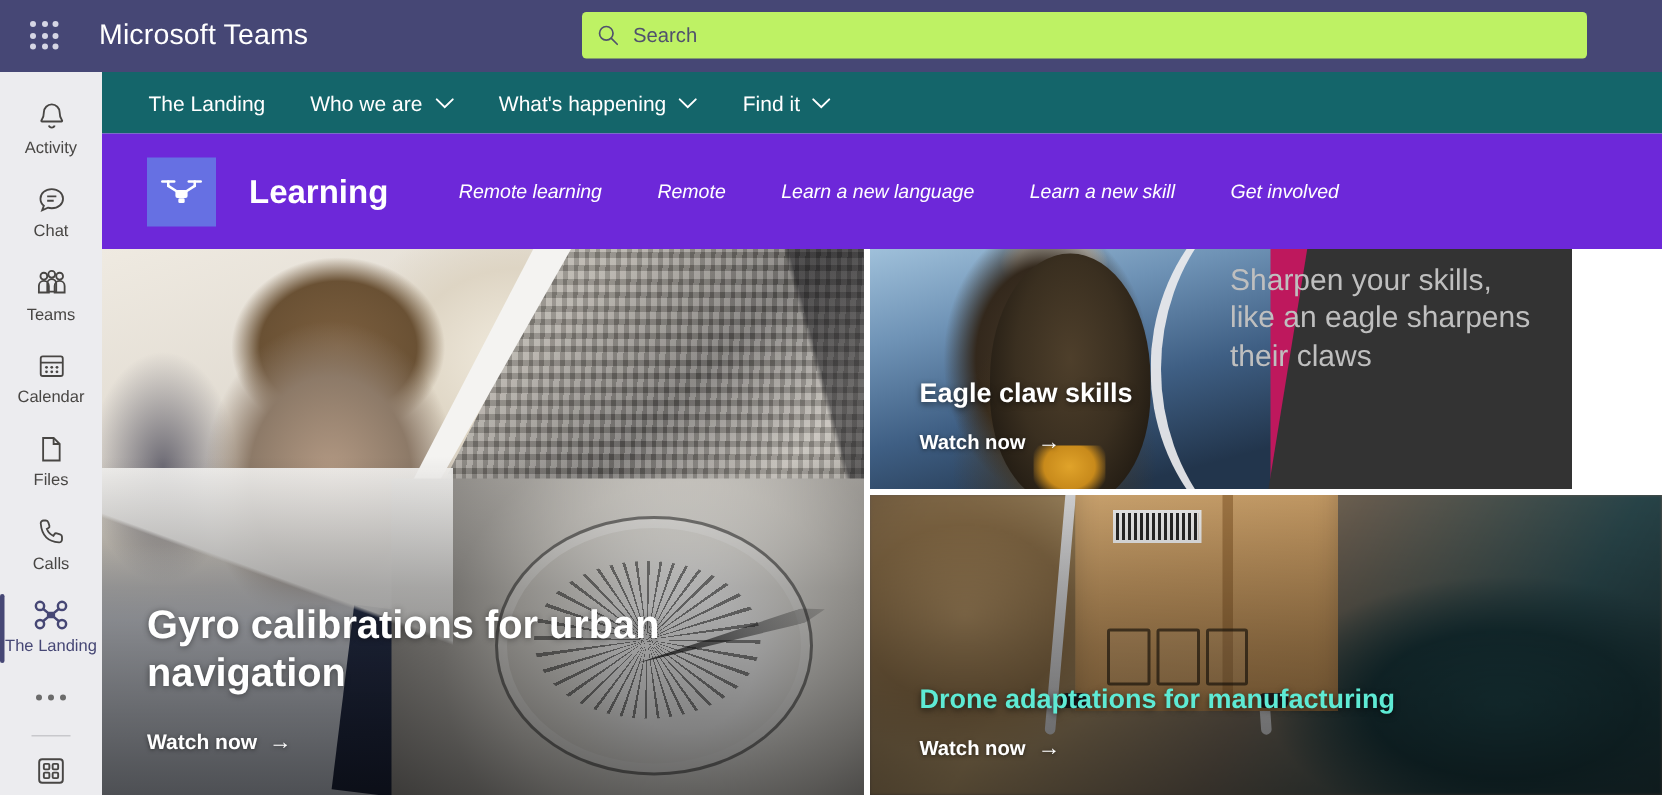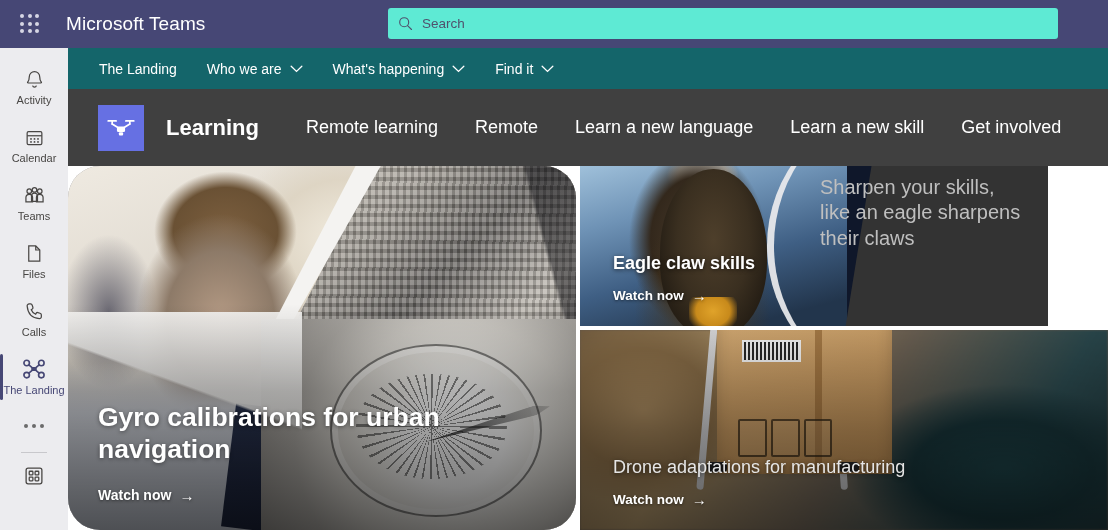--- a/index.html
+++ b/index.html
@@ -27,21 +27,21 @@
     gap: 3px; padding: 4px; cursor: pointer;
   }
   .waffle i { display:block; width:4px; height:4px; border-radius:50%; background:#d6d6e4; }
   .app-title {
     margin-left: 22px; color: #ffffff;
     font-size: 19px; font-weight: normal; letter-spacing: .1px;
   }
   .searchwrap {
     position: absolute; left: 388px; top: 8px;
     width: 670px; height: 31px;
-    background: #5eead4; border-radius: 3px;
+    background: #bef264; border-radius: 3px;
     display: flex; align-items: center; padding: 0 10px;
     cursor: text;
   }
   .search-ico { width: 15px; height: 15px; flex: 0 0 auto; margin-right: 9px; }
   .search-ico svg { display:block; }
   .search-text { color: #50516d; font-size: 13.5px; }
 
   
   .rail {
     position: absolute; top: 48px; left: 0;
@@ -84,47 +84,47 @@
     color: #ffffff; font-size: 14px;
     margin-right: 30px; display: flex; align-items: center;
     cursor: pointer; white-space: nowrap;
   }
   .navlink .chev { margin-left: 8px; display: flex; }
 
   
   .learnband {
     position: absolute; top: 89px; left: 68px;
     width: 1040px; height: 77px;
-    background: #404040;
+    background: #6d28d9;
     display: flex; align-items: center;
     padding-left: 30px;
   }
   .logo-sq {
     width: 46px; height: 46px; background: #6670e3;
     display: flex; align-items: center; justify-content: center;
     flex: 0 0 auto;
   }
   .site-title {
     color: #ffffff; font-size: 22px; font-weight: bold;
     margin-left: 22px; white-space: nowrap;
   }
   .sublinks { display: flex; align-items: center; margin-left: 47px; }
   .sublink {
-    color: #ffffff; font-size: 18px; margin-right: 37px;
-    cursor: pointer; white-space: nowrap;
+    color: #ffffff; font-size: 13px; margin-right: 37px;
+    cursor: pointer; white-space: nowrap; font-style: italic;
   }
 
   
   .content {
     position: absolute; top: 166px; left: 68px;
     width: 1040px; height: 364px;
     background: #ffffff;
     display: flex; gap: 4px;
   }
-  .col-left { width: 568px; position: relative; overflow: hidden; border-radius: 32px; }
+  .col-left { width: 568px; position: relative; overflow: hidden; }
   .col-right { width: 528px; display: flex; flex-direction: column; gap: 4px; }
 
   .card { position: relative; overflow: hidden; }
 
   
   .hero { width: 508px; height: 364px; background: #8d8c90; }
   .hero-girl {
     position: absolute; inset: 0;
     background:
       radial-gradient(ellipse 120px 150px at 30% 42%, #b49a84 0%, #8d7a68 45%, rgba(141,122,104,0) 70%),
@@ -199,21 +199,21 @@
   }
   .watch {
     display: inline-flex; align-items: center; gap: 8px;
     color: #ffffff; font-size: 14px; font-weight: bold;
     margin-top: 22px; cursor: pointer;
     text-shadow: 0 1px 3px rgba(0,0,0,.5);
   }
   .watch .arr { font-size: 15px; line-height: 1; }
 
   
-  .eagle { width: 468px; height: 160px; background: #0f172a; }
+  .eagle { width: 468px; height: 160px; background: #be185d; }
   .eagle-photo {
     position: absolute; left: 0; top: 0; width: 57%; height: 100%;
     background:
       radial-gradient(ellipse 110px 150px at 46% 88%, #4a3a22 0%, rgba(74,58,34,0) 62%),
       radial-gradient(ellipse 90px 120px at 44% 46%, #4a3c2c 0%, #33281c 52%, rgba(51,40,28,0) 76%),
       radial-gradient(ellipse 45px 28px at 46% 6%, #f2f2ef 0%, #d8d8d2 55%, rgba(216,216,210,0) 80%),
       linear-gradient(165deg, #9fc0da 0%, #6f93b6 28%, #3f5f84 58%, #22354c 88%);
   }
   .eagle-body {
     position:absolute; left: 30%; top: 2%; width: 40%; height: 104%;
@@ -286,21 +286,21 @@
   .drone-legs i:nth-child(1){ left: 4%; transform: rotate(5deg); }
   .drone-legs i:nth-child(2){ left: 62%; transform: rotate(-4deg); }
   .drone-foot {
     position:absolute; width: 20px; height: 10px; border-radius: 4px; background:#2b2b2d;
   }
   .drone-scrim {
     position:absolute; inset:0;
     background: linear-gradient(180deg, rgba(0,0,0,.10) 0%, rgba(0,0,0,.34) 50%, rgba(0,0,0,.52) 100%);
   }
   .drone-txt { position: absolute; left: 33px; bottom: 22px; }
-  .drone-h { color:#e5e5e5; font-size: 18px; font-weight: normal; text-shadow: 0 1px 4px rgba(0,0,0,.6); }
+  .drone-h { color:#5eead4; font-size: 18px; font-weight: bold; text-shadow: 0 1px 4px rgba(0,0,0,.6); }
   .drone-txt .watch { margin-top: 14px; font-size: 13.5px; }
 </style>
 </head>
 <body>
 
 <div class="app">
 
   <div class="titlebar">
     <div class="waffle">
       <i></i>
@@ -331,49 +331,59 @@
     <div class="rail-item">
       <span class="ico">
         <svg width="21" height="21" viewBox="0 0 24 24" fill="none" stroke="#484644" stroke-width="1.4">
           <path d="M6 9a6 6 0 1 1 12 0c0 4 1.4 5.3 1.9 6.2.2.4-.1.8-.5.8H4.6c-.4 0-.7-.4-.5-.8C4.6 14.3 6 13 6 9z"></path>
           <path d="M9.8 19a2.3 2.3 0 0 0 4.4 0"></path>
         </svg>
       </span>
       <span class="lbl">Activity</span>
     </div>
 
+    <div class="rail-item">
+      <span class="ico">
+        <svg width="21" height="21" viewBox="0 0 24 24" fill="none" stroke="#484644" stroke-width="1.4">
+          <path d="M12 3.5c4.9 0 8.6 3.2 8.6 7.3s-3.7 7.3-8.6 7.3c-1 0-2-.1-2.9-.4l-4.4 2 1.3-3.6C4 14.7 3.4 12.9 3.4 10.8 3.4 6.7 7.1 3.5 12 3.5z"></path>
+          <line x1="8.5" y1="9" x2="15.5" y2="9"></line>
+            <line x1="8.5" y1="12.4" x2="13.5" y2="12.4"></line>
+        </svg>
+      </span>
+      <span class="lbl">Chat</span>
+    </div>
+
+    <div class="rail-item">
+      <span class="ico">
+        <svg width="23" height="21" viewBox="0 0 26 24" fill="none" stroke="#484644" stroke-width="1.4">
+          <circle cx="7" cy="7" r="2.6"></circle>
+            <circle cx="13" cy="5.6" r="2.6"></circle>
+            <circle cx="19" cy="7" r="2.6"></circle>
+          <path d="M3.2 19.4v-5a3.8 3.8 0 0 1 7.6 0v5z"></path>
+          <path d="M9.6 18.8v-6.2a3.4 3.4 0 0 1 6.8 0v6.2z"></path>
+          <path d="M15.2 19.4v-5a3.8 3.8 0 0 1 7.6 0v5z"></path>
+        </svg>
+      </span>
+      <span class="lbl">Teams</span>
+    </div>
 
     <div class="rail-item">
       <span class="ico">
         <svg width="21" height="21" viewBox="0 0 24 24" fill="none" stroke="#484644" stroke-width="1.4">
           <rect x="3.6" y="5.2" width="16.8" height="15" rx="1.6"></rect>
           <line x1="3.6" y1="10" x2="20.4" y2="10"></line>
           <circle cx="8" cy="13.6" r="1.05" fill="#484644" stroke="none"></circle>
           <circle cx="12" cy="13.6" r="1.05" fill="#484644" stroke="none"></circle>
           <circle cx="16" cy="13.6" r="1.05" fill="#484644" stroke="none"></circle>
           <circle cx="8" cy="17" r="1.05" fill="#484644" stroke="none"></circle>
           <circle cx="12" cy="17" r="1.05" fill="#484644" stroke="none"></circle>
           <circle cx="16" cy="17" r="1.05" fill="#484644" stroke="none"></circle>
         </svg>
       </span>
       <span class="lbl">Calendar</span>
-    </div>
-
-    <div class="rail-item">
-      <span class="ico">
-        <svg width="23" height="21" viewBox="0 0 26 24" fill="none" stroke="#484644" stroke-width="1.4">
-          <circle cx="7" cy="7" r="2.6"></circle>
-            <circle cx="13" cy="5.6" r="2.6"></circle>
-            <circle cx="19" cy="7" r="2.6"></circle>
-          <path d="M3.2 19.4v-5a3.8 3.8 0 0 1 7.6 0v5z"></path>
-          <path d="M9.6 18.8v-6.2a3.4 3.4 0 0 1 6.8 0v6.2z"></path>
-          <path d="M15.2 19.4v-5a3.8 3.8 0 0 1 7.6 0v5z"></path>
-        </svg>
-      </span>
-      <span class="lbl">Teams</span>
     </div>
 
     <div class="rail-item">
       <span class="ico">
         <svg width="20" height="21" viewBox="0 0 22 24" fill="none" stroke="#484644" stroke-width="1.4">
           <path d="M5 3.4h8l4.6 4.6v12.6H5z"></path>
           <path d="M13 3.4V8h4.6"></path>
         </svg>
       </span>
       <span class="lbl">Files</span>

